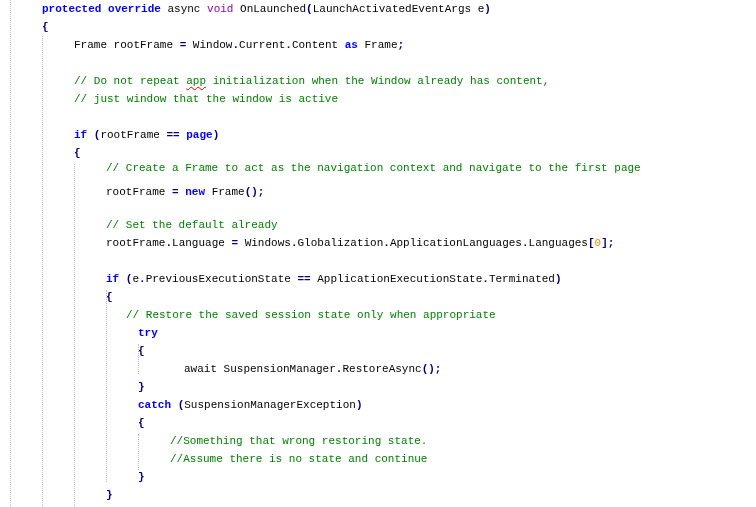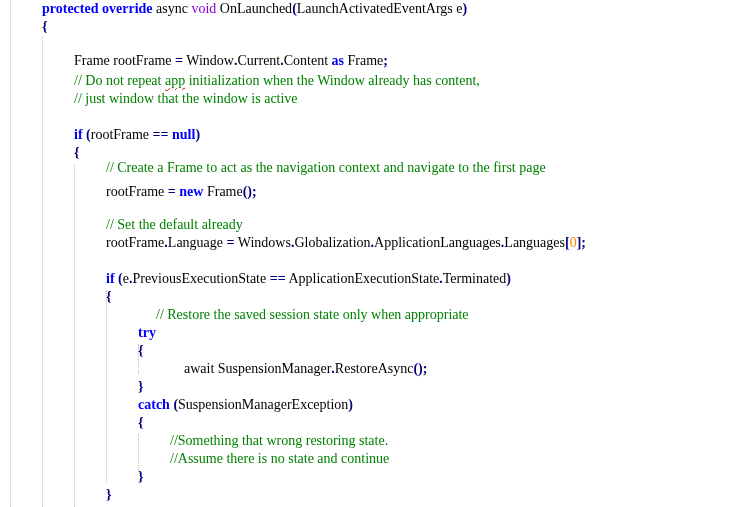--- a/index.html
+++ b/index.html
@@ -13,22 +13,22 @@
       overflow: hidden;
       position: relative;
     }
     .editor {
       position: absolute;
       left: 0;
       top: 0;
       width: 652px;
       height: 507px;
       background: #ffffff;
-      font-family: Liberation Serif, serif;
-      font-size: 14px;
+      font-family: Liberation Mono, monospace;
+      font-size: 11px;
       color: #000000;
     }
     .guide {
       position: absolute;
       width: 0;
       border-left: 1px dotted #bdbdbd;
     }
     .line {
       position: absolute;
       left: 0;
@@ -56,36 +56,36 @@
       <div class="guide" style="left: 10px; top: 0px; height: 507px;"></div>
       <div class="guide" style="left: 42px; top: 36px; height: 471px;"></div>
       <div class="guide" style="left: 74px; top: 164px; height: 343px;"></div>
       <div class="guide" style="left: 106px; top: 290px; height: 192px;"></div>
       <div class="guide" style="left: 138px; top: 344px; height: 30px;"></div>
       <div class="guide" style="left: 138px; top: 434px; height: 36px;"></div>
     </div>
   <div id="code">
       <div class="line" style="top: 0px; left: 42px;"><span class="kw">protected</span><span> </span><span class="kw">override</span><span> async </span><span class="kw2">void</span><span> OnLaunched</span><span class="pn">(</span><span>LaunchActivatedEventArgs e</span><span class="pn">)</span></div>
       <div class="line" style="top: 18px; left: 42px;"><span class="br">{</span></div>
-      <div class="line" style="top: 52px; left: 74px;"><span>Frame rootFrame </span><span class="pn">=</span><span> Window</span><span class="pn">.</span><span>Current</span><span class="pn">.</span><span>Content </span><span class="kw">as</span><span> Frame</span><span class="pn">;</span></div>
+      <div class="line" style="top: 36px; left: 74px;"><span>Frame rootFrame </span><span class="pn">=</span><span> Window</span><span class="pn">.</span><span>Current</span><span class="pn">.</span><span>Content </span><span class="kw">as</span><span> Frame</span><span class="pn">;</span></div>
       <div class="line" style="top: 54px; left: 74px;"></div>
       <div class="line" style="top: 72px; left: 74px;"><span class="cm">// Do not repeat </span><span class="cm squiggle">app</span><span class="cm"> initialization when the Window already has content,</span></div>
       <div class="line" style="top: 90px; left: 74px;"><span class="cm">// just window that the window is active</span></div>
       <div class="line" style="top: 108px; left: 74px;"></div>
-      <div class="line" style="top: 126px; left: 74px;"><span class="kw">if</span><span> </span><span class="pn">(</span><span>rootFrame </span><span class="pn">==</span><span> </span><span class="kw">null</span><span class="pn">)</span></div>
+      <div class="line" style="top: 126px; left: 74px;"><span class="kw">if</span><span> </span><span class="pn">(</span><span>rootFrame </span><span class="pn">==</span><span> </span><span class="kw">page</span><span class="pn">)</span></div>
       <div class="line" style="top: 144px; left: 74px;"><span class="br">{</span></div>
       <div class="line" style="top: 159px; left: 106px;"><span class="cm">// Create a Frame to act as the navigation context and navigate to the first page</span></div>
       <div class="line" style="top: 183px; left: 106px;"><span>rootFrame </span><span class="pn">=</span><span> </span><span class="kw">new</span><span> Frame</span><span class="pn">();</span></div>
       <div class="line" style="top: 198px; left: 106px;"></div>
       <div class="line" style="top: 216px; left: 106px;"><span class="cm">// Set the default already</span></div>
       <div class="line" style="top: 234px; left: 106px;"><span>rootFrame</span><span class="pn">.</span><span>Language </span><span class="pn">=</span><span> Windows</span><span class="pn">.</span><span>Globalization</span><span class="pn">.</span><span>ApplicationLanguages</span><span class="pn">.</span><span>Languages</span><span class="pn">[</span><span class="num">0</span><span class="pn">];</span></div>
       <div class="line" style="top: 252px; left: 106px;"></div>
       <div class="line" style="top: 270px; left: 106px;"><span class="kw">if</span><span> </span><span class="pn">(</span><span>e</span><span class="pn">.</span><span>PreviousExecutionState </span><span class="pn">==</span><span> ApplicationExecutionState</span><span class="pn">.</span><span>Terminated</span><span class="pn">)</span></div>
       <div class="line" style="top: 288px; left: 106px;"><span class="br">{</span></div>
-      <div class="line" style="top: 306px; left: 156px; text-align: center;"><span class="cm">// Restore the saved session state only when appropriate</span></div>
+      <div class="line" style="top: 306px; left: 126px; text-align: center;"><span class="cm">// Restore the saved session state only when appropriate</span></div>
       <div class="line" style="top: 324px; left: 138px;"><span class="kw">try</span></div>
       <div class="line" style="top: 342px; left: 138px;"><span class="br">{</span></div>
       <div class="line" style="top: 360px; left: 184px;"><span>await SuspensionManager</span><span class="pn">.</span><span>RestoreAsync</span><span class="pn">();</span></div>
       <div class="line" style="top: 378px; left: 138px;"><span class="br">}</span></div>
       <div class="line" style="top: 396px; left: 138px;"><span class="kw">catch</span><span> </span><span class="pn">(</span><span>SuspensionManagerException</span><span class="pn">)</span></div>
       <div class="line" style="top: 414px; left: 138px;"><span class="br">{</span></div>
       <div class="line" style="top: 432px; left: 170px;"><span class="cm">//Something that wrong restoring state.</span></div>
       <div class="line" style="top: 450px; left: 170px;"><span class="cm">//Assume there is no state and continue</span></div>
       <div class="line" style="top: 468px; left: 138px;"><span class="br">}</span></div>
       <div class="line" style="top: 486px; left: 106px;"><span class="br">}</span></div>

